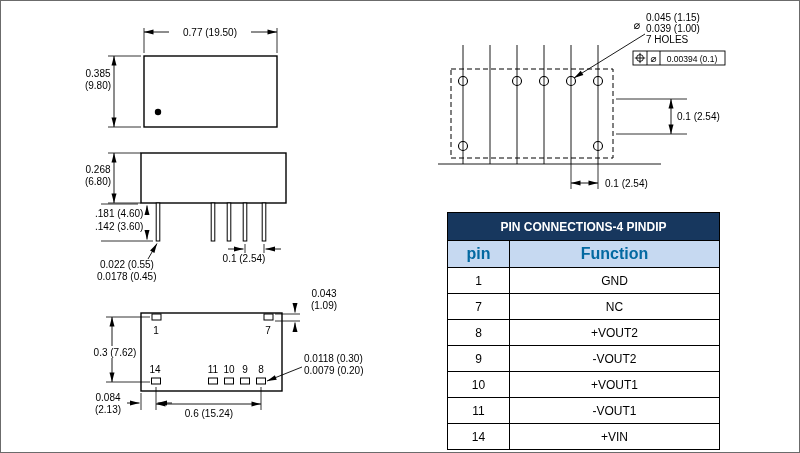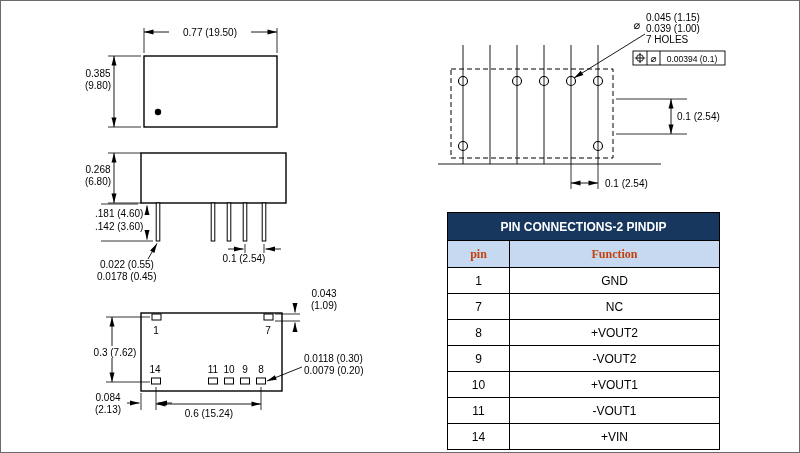--- a/index.html
+++ b/index.html
@@ -23,22 +23,22 @@
   #pin-table-wrap td {
     border:1px solid var(--tbl-border,#000);
     text-align:center; vertical-align:middle; padding:0;
   }
   .c-pin { width:62px; }
   .t-title td {
     background:var(--tbl-header-bg,#17375E); color:var(--tbl-header-text,#fff);
     font-weight:bold; font-size:12px; height:27px;
   }
   .t-head td {
-    background:var(--tbl-subheader-bg,#C6D9F1); color:#c2410c;
-    font-weight:bold; font-size:12px; height:26px;font-family:Liberation Serif, serif;
+    background:var(--tbl-subheader-bg,#C6D9F1); color:#0369a1;
+    font-weight:bold; font-size:16px; height:26px;
   }
   .t-row td { background:#fff; font-size:12px; height:25px; }
 </style>
 </head>
 <body>
 
 <div id="page">
 
 <svg width="800" height="453" viewBox="0 0 800 453">
   <defs>
@@ -185,21 +185,21 @@
 </svg>
 
   <div id="pin-table-wrap">
     <table>
       <colgroup>
           <col class="c-pin">
           <col class="c-fn">
         </colgroup>
       <tbody>
         <tr class="t-title">
-          <td colspan="2">PIN CONNECTIONS-2 PINDIP</td>
+          <td colspan="2">PIN CONNECTIONS-4 PINDIP</td>
         </tr>
         <tr class="t-head">
           <td>pin</td>
           <td>Function</td>
         </tr>
         <tr class="t-row">
           <td>1</td>
           <td>GND</td>
         </tr>
         <tr class="t-row">

